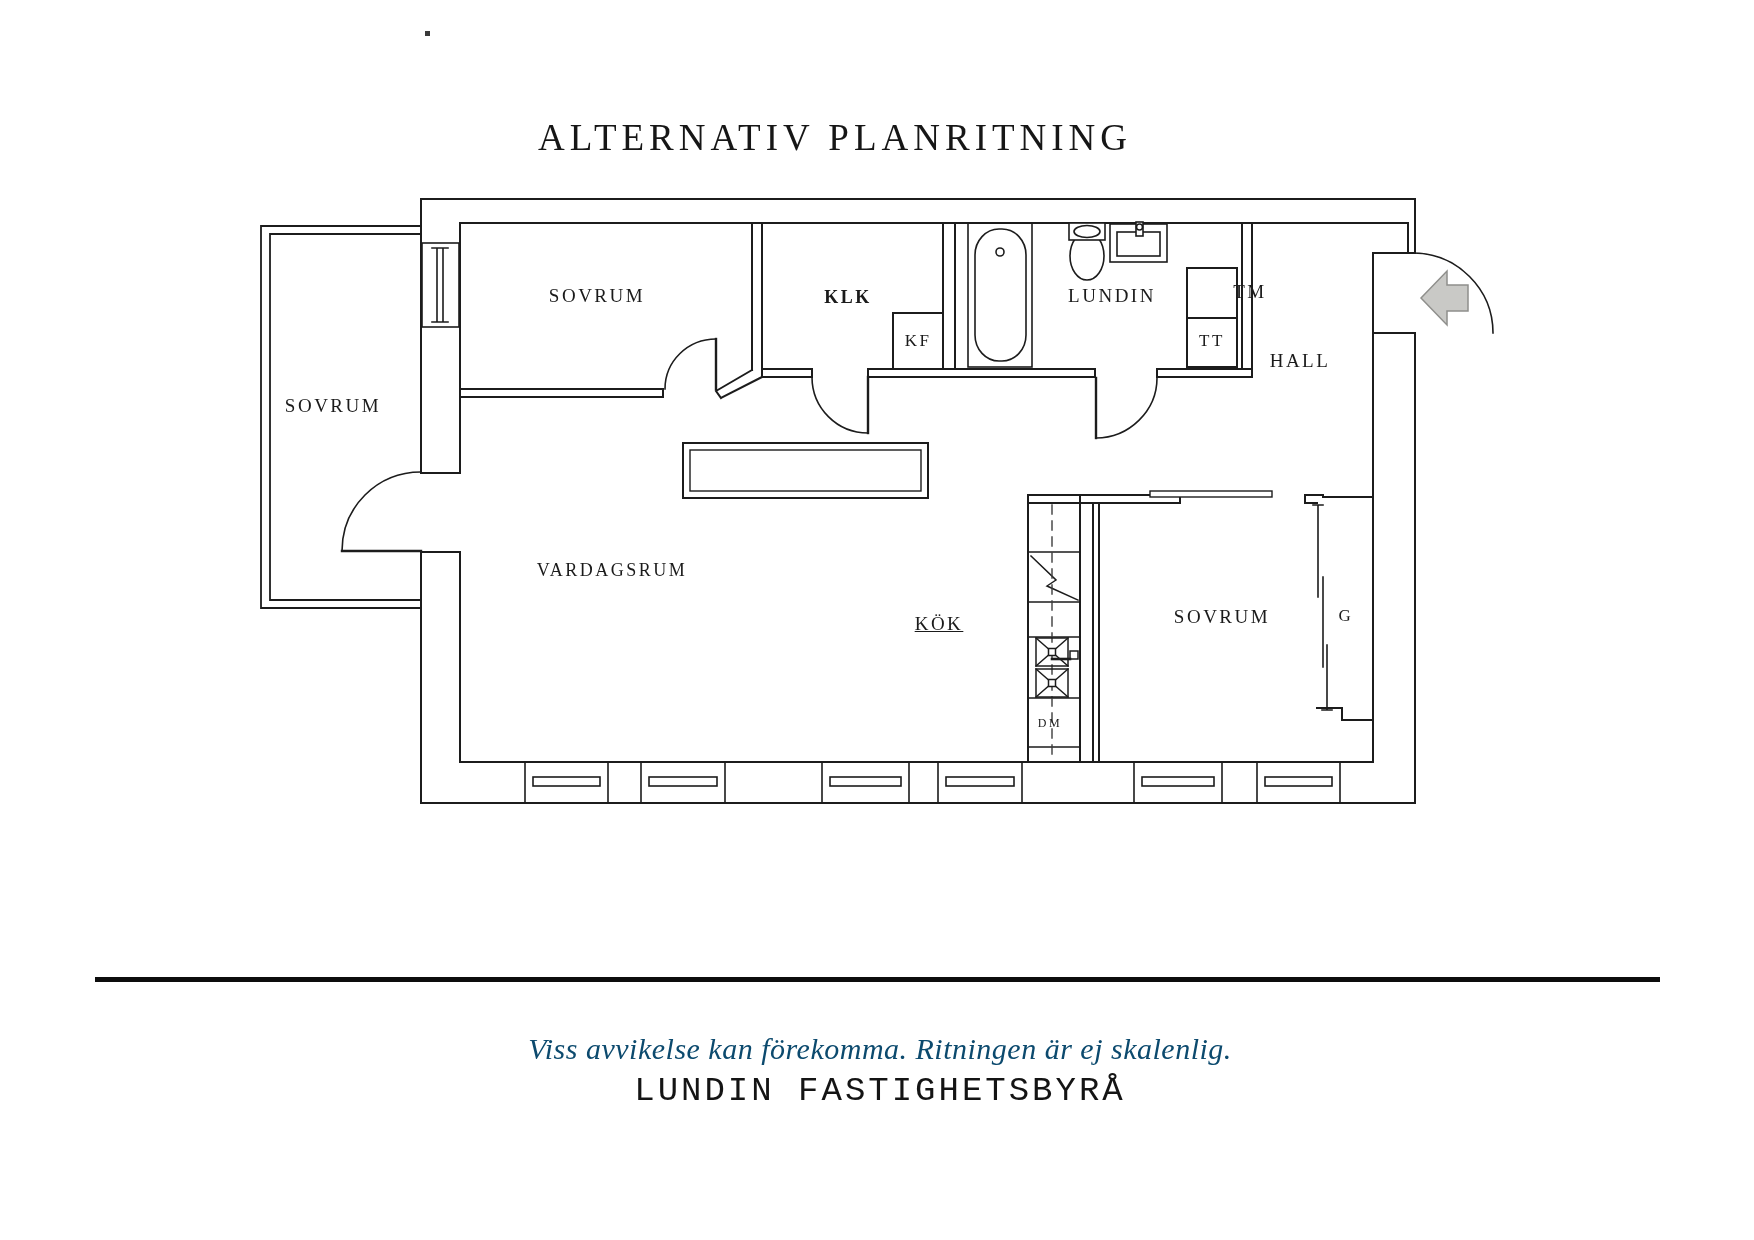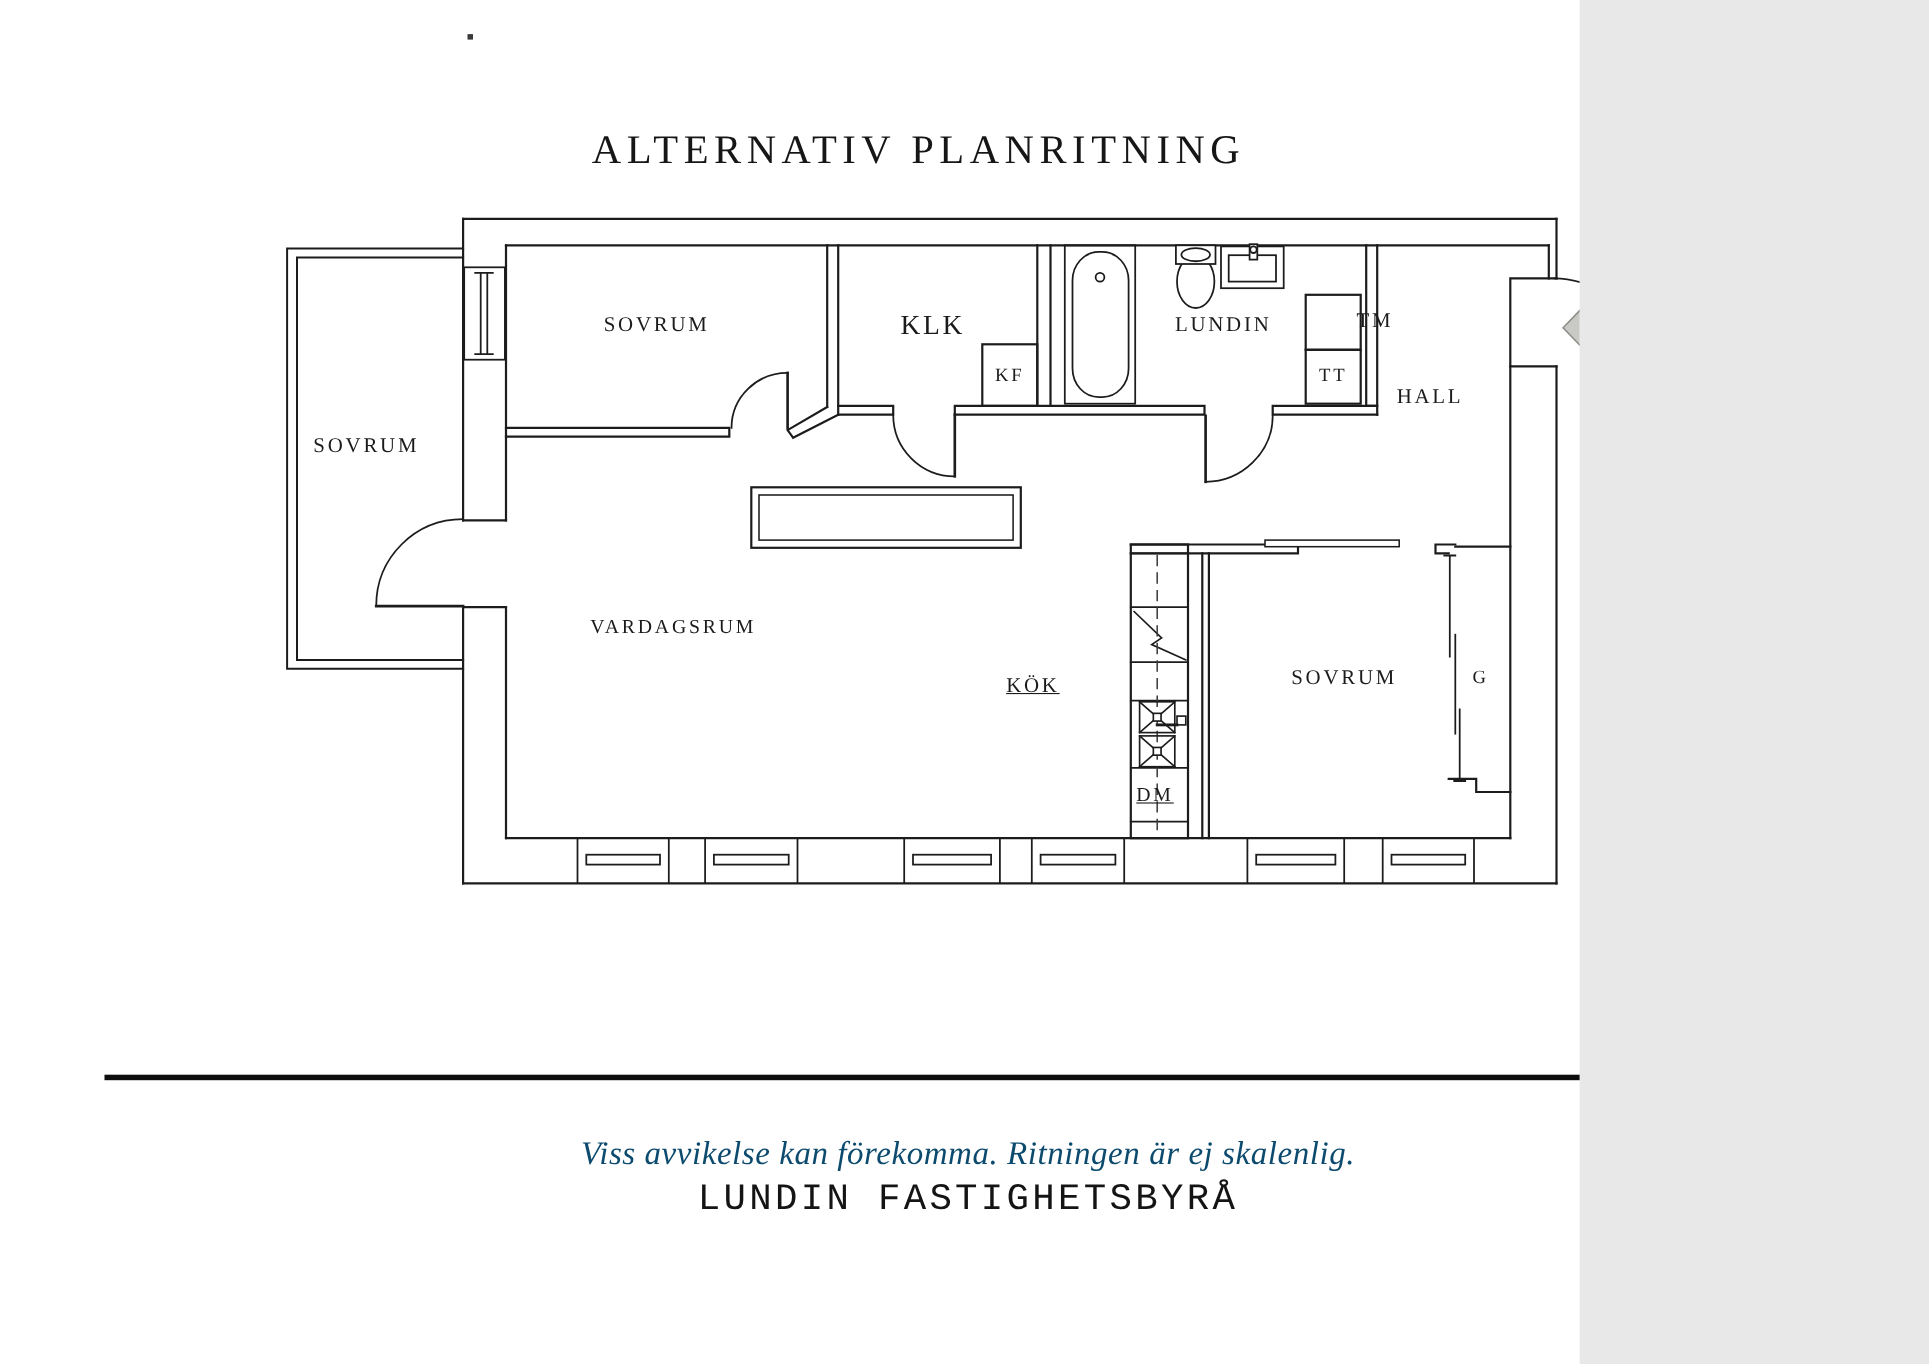--- a/index.html
+++ b/index.html
@@ -1,18 +1,18 @@
 <!DOCTYPE html>
 <html><head>
 <meta charset="utf-8">
 <style>
   html,body{margin:0;padding:0;background:#e8e8e8;}
   .page{
     position:relative;
-    width:1436px;height:1240px;
+    width:1754px;height:1240px;
     background:#ffffff;
     overflow:hidden;
     font-family:"Liberation Serif", serif;
     color:#1b1b1b;
   }
   .plan-svg{position:absolute;left:0;top:0;}
   .lbl{
     position:absolute;
     transform:translate(-50%,-50%);
     white-space:nowrap;
@@ -204,30 +204,30 @@
     </g>
 
     <g>
       <rect x="683" y="443" width="245" height="55"></rect>
       <rect x="690" y="450" width="231" height="41" stroke-width="1.4"></rect>
     </g>
   </svg>
 
   <div class="lbl" style="left: 333px; top: 406px; font-size: 19px;">SOVRUM</div>
   <div class="lbl" style="left: 597px; top: 296px; font-size: 19px;">SOVRUM</div>
-  <div class="lbl" style="left: 848px; top: 297px; font-size: 25px;">KLK</div>
+  <div class="lbl" style="left: 848px; top: 297px; font-size: 18px; font-weight: bold;">KLK</div>
   <div class="lbl" style="left: 1112px; top: 296px; font-size: 19px;">LUNDIN</div>
   <div class="lbl" style="left: 1300px; top: 361px; font-size: 19px; text-align: right;">HALL</div>
   <div class="lbl" style="left: 612px; top: 570px; font-size: 18px;">VARDAGSRUM</div>
   <div class="lbl" style="left: 939px; top: 624px; font-size: 19px; text-decoration: underline;">KÖK</div>
   <div class="lbl" style="left: 1222px; top: 617px; font-size: 19px;">SOVRUM</div>
 
   <div class="lbl" style="left: 918px; top: 341px; font-size: 17px;">KF</div>
   <div class="lbl" style="left: 1218px; top: 292px; font-size: 19px; margin-left: 32px;">TM</div>
   <div class="lbl" style="left: 1212px; top: 341px; font-size: 17px;">TT</div>
-  <div class="lbl" style="left: 1050px; top: 723px; font-size: 18px; text-decoration: underline;">DM</div>
+  <div class="lbl" style="left: 1050px; top: 723px; font-size: 12px;">DM</div>
   <div class="lbl" style="left: 1346px; top: 616px; font-size: 17px;">G</div>
 
   <div class="footer-rule" style="left: 95px; top: 977px; width: 1565px; height: 5px;"></div>
   <div class="footer-disclaimer" style="left: 880px; top: 1049px;">Viss avvikelse kan förekomma. Ritningen är ej skalenlig.</div>
   <div class="footer-brand" style="left: 880px; top: 1091px; font-family: Liberation Mono, monospace;">LUNDIN FASTIGHETSBYRÅ</div>
 
 </div>
 
 </body></html>

